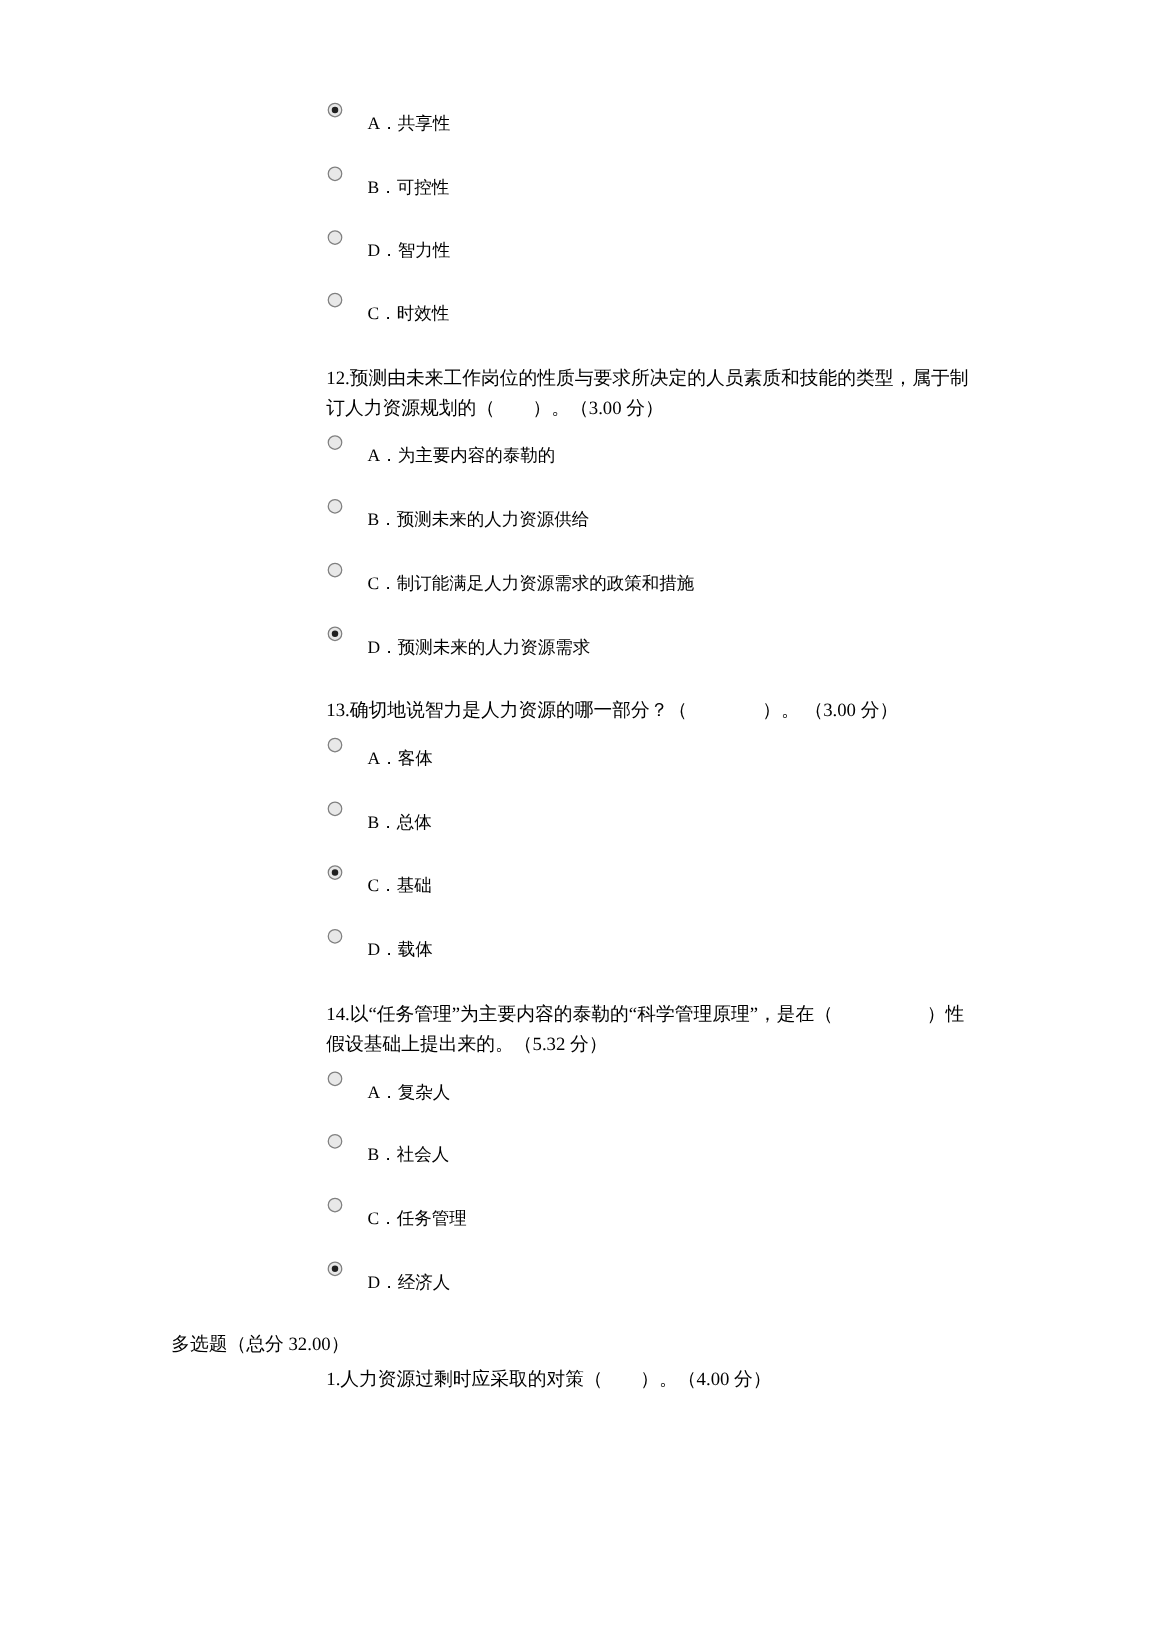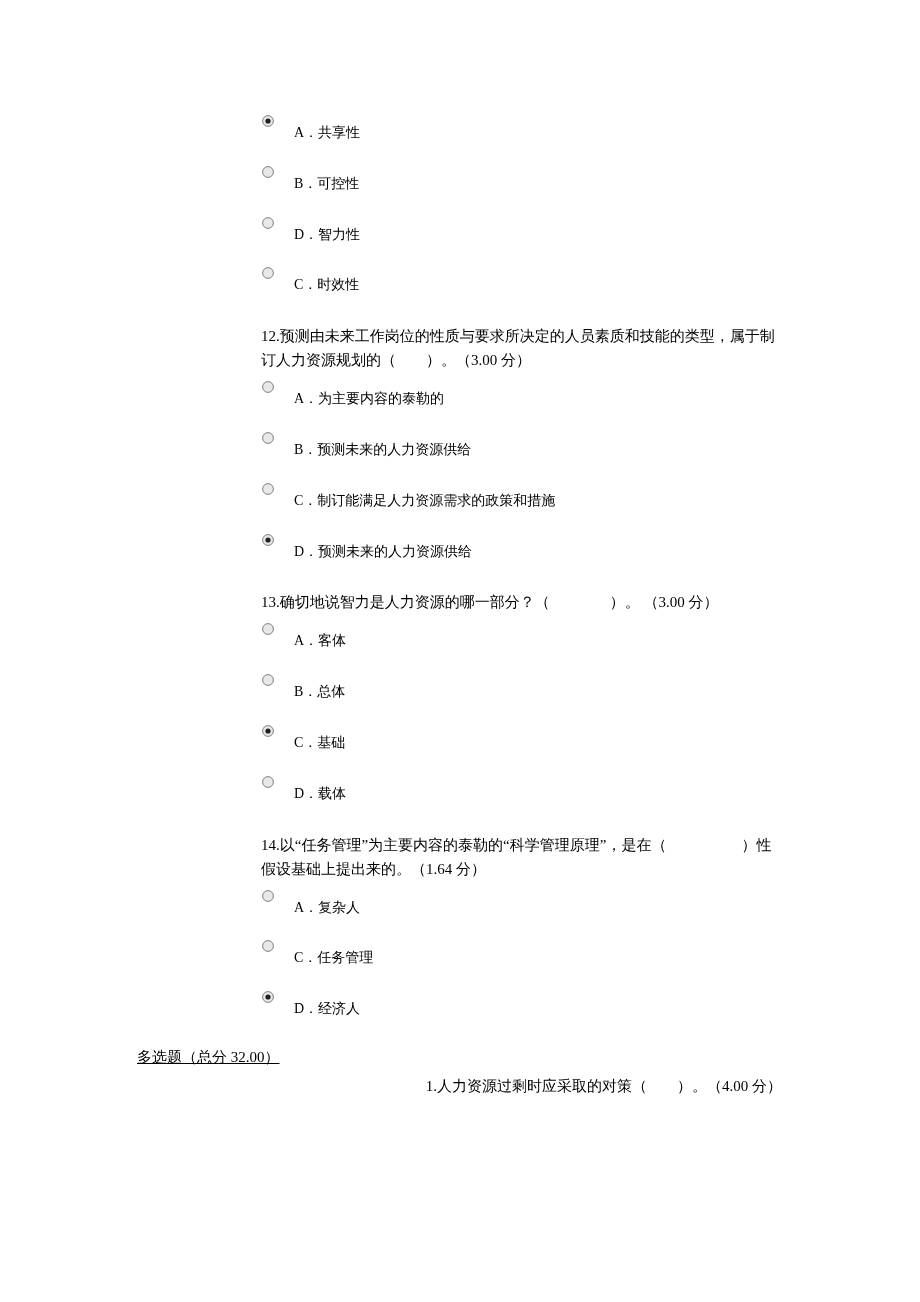--- a/index.html
+++ b/index.html
@@ -5,21 +5,21 @@
   body {
     margin: 0;
     padding: 0;
     background: #ffffff;
     font-family: "SimSun", "宋体", serif;
     font-size: 15px;
     color: #000000;
     width: 920px;
   }
   .content-root {
-    padding: 114px 0 0 0;
+    padding: 81px 0 0 0;
   }
   .question-block {
     margin-left: 261px;
     margin-right: 138px;
     margin-bottom: 30px;
   }
   .option-list {
     margin-top: 2px;
   }
   .option-row {
@@ -46,26 +46,24 @@
   }
   .question-stem {
     font-size: 15px;
     line-height: 1.6;
     margin-bottom: 10px;
   }
   .section-heading {
     margin-left: 137px;
     font-size: 15px;
     margin-bottom: 7px;
-    text-decoration: underline;
   }
   .bottom-q {
     margin-left: 261px;
     margin-right: 138px;
-    text-align: right;
   }
 </style>
 </head>
 <body>
 
 <div class="content-root">
 
   <div class="question-block">
     <div class="option-list">
       <div class="option-row">
@@ -131,21 +129,21 @@
         </span>
         <span class="option-text">C．制订能满足人力资源需求的政策和措施</span>
       </div>
       <div class="option-row">
         <span class="radio-wrap">
           <svg class="radio-svg" viewBox="0 0 14 14">
               <circle cx="7" cy="7" r="5.4" fill="#e8e8e8" stroke="#808080" stroke-width="1"></circle>
               <circle cx="7" cy="7" r="2.6" fill="#202020"></circle>
             </svg>
         </span>
-        <span class="option-text">D．预测未来的人力资源供给</span>
+        <span class="option-text">D．预测未来的人力资源需求</span>
       </div>
     </div>
   </div>
 
   <div class="question-block">
     <div class="question-stem">13.确切地说智力是人力资源的哪一部分？（　　　　）。 （3.00 分）</div>
     <div class="option-list">
       <div class="option-row">
         <span class="radio-wrap">
           <svg class="radio-svg" viewBox="0 0 14 14">
@@ -176,29 +174,37 @@
           <svg class="radio-svg" viewBox="0 0 14 14">
               <circle cx="7" cy="7" r="5.4" fill="#e8e8e8" stroke="#808080" stroke-width="1"></circle>
             </svg>
         </span>
         <span class="option-text">D．载体</span>
       </div>
     </div>
   </div>
 
   <div class="question-block">
-    <div class="question-stem">14.以“任务管理”为主要内容的泰勒的“科学管理原理”，是在（　　　　　）性假设基础上提出来的。（1.64 分）</div>
+    <div class="question-stem">14.以“任务管理”为主要内容的泰勒的“科学管理原理”，是在（　　　　　）性假设基础上提出来的。（5.32 分）</div>
     <div class="option-list">
       <div class="option-row">
         <span class="radio-wrap">
           <svg class="radio-svg" viewBox="0 0 14 14">
               <circle cx="7" cy="7" r="5.4" fill="#e8e8e8" stroke="#808080" stroke-width="1"></circle>
             </svg>
         </span>
         <span class="option-text">A．复杂人</span>
+      </div>
+      <div class="option-row">
+        <span class="radio-wrap">
+          <svg class="radio-svg" viewBox="0 0 14 14">
+              <circle cx="7" cy="7" r="5.4" fill="#e8e8e8" stroke="#808080" stroke-width="1"></circle>
+            </svg>
+        </span>
+        <span class="option-text">B．社会人</span>
       </div>
       <div class="option-row">
         <span class="radio-wrap">
           <svg class="radio-svg" viewBox="0 0 14 14">
               <circle cx="7" cy="7" r="5.4" fill="#e8e8e8" stroke="#808080" stroke-width="1"></circle>
             </svg>
         </span>
         <span class="option-text">C．任务管理</span>
       </div>
       <div class="option-row" style="margin-bottom:10px;">

